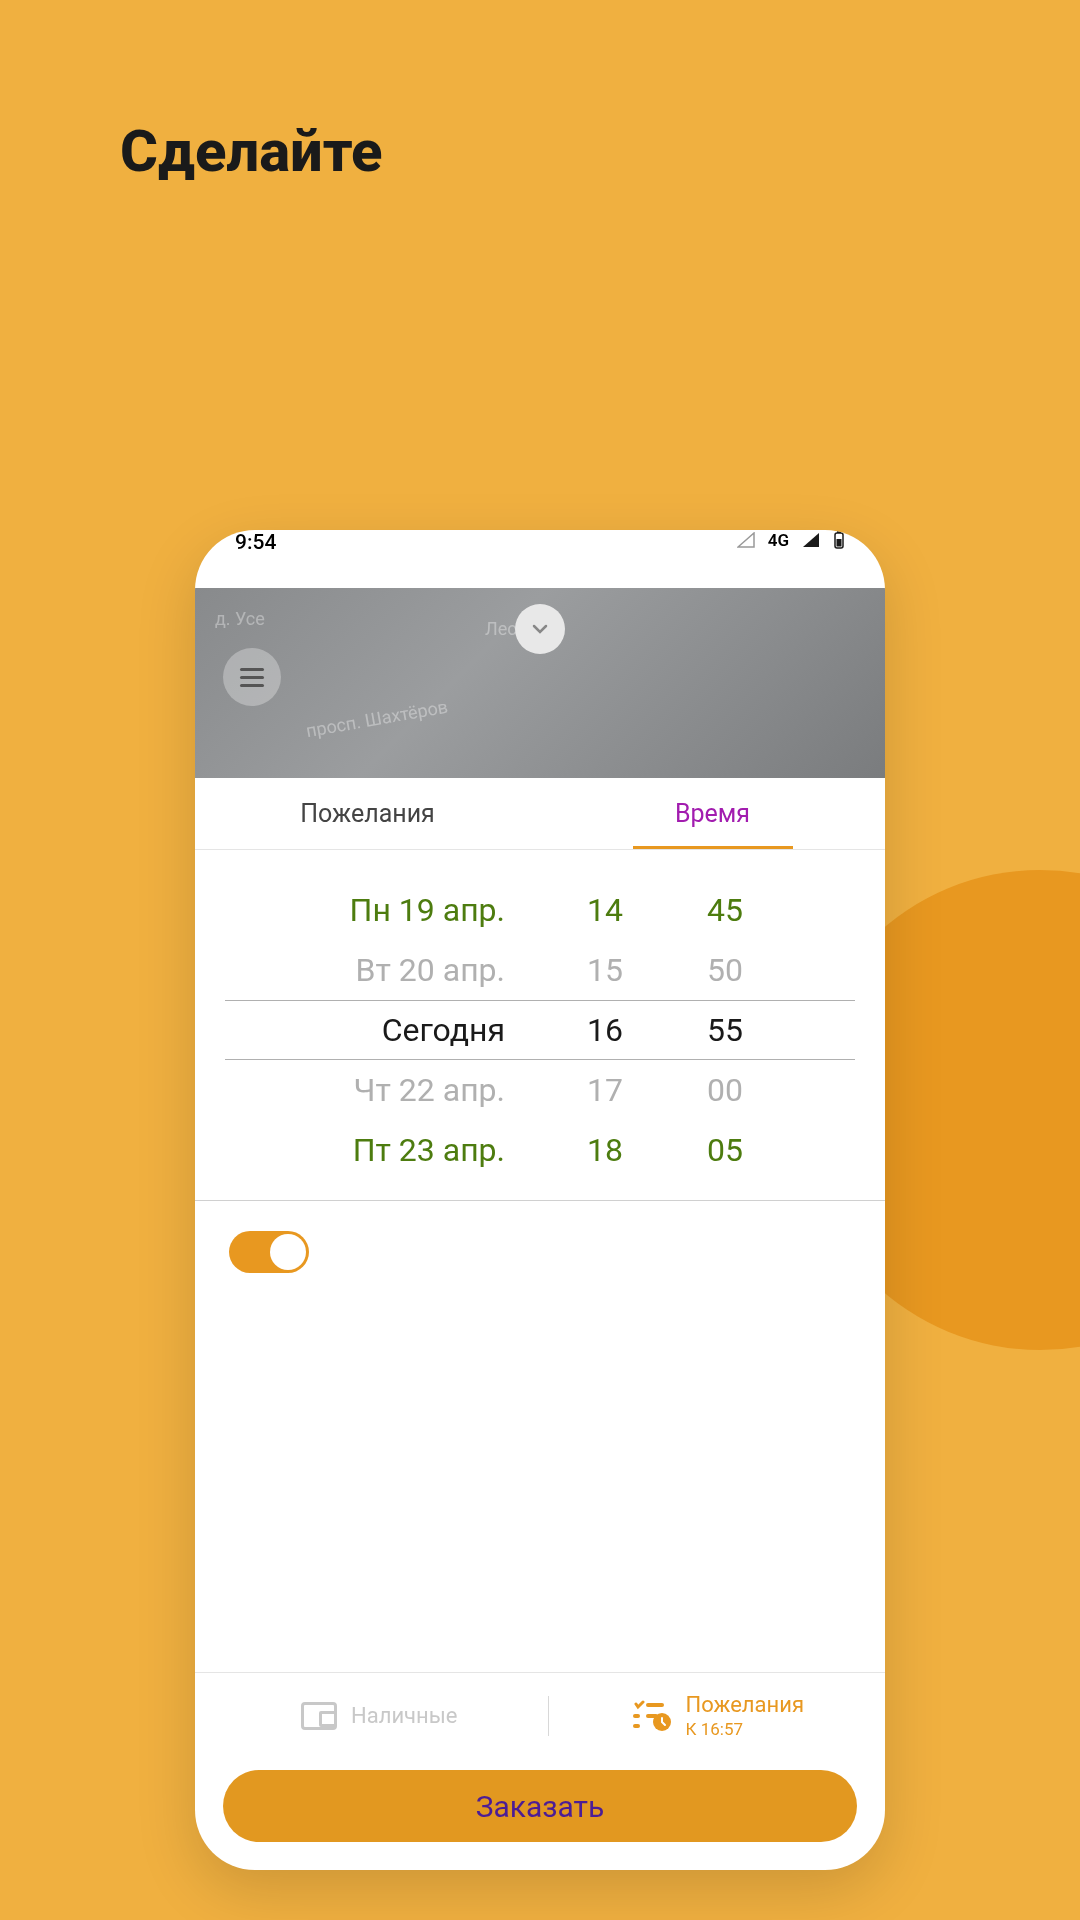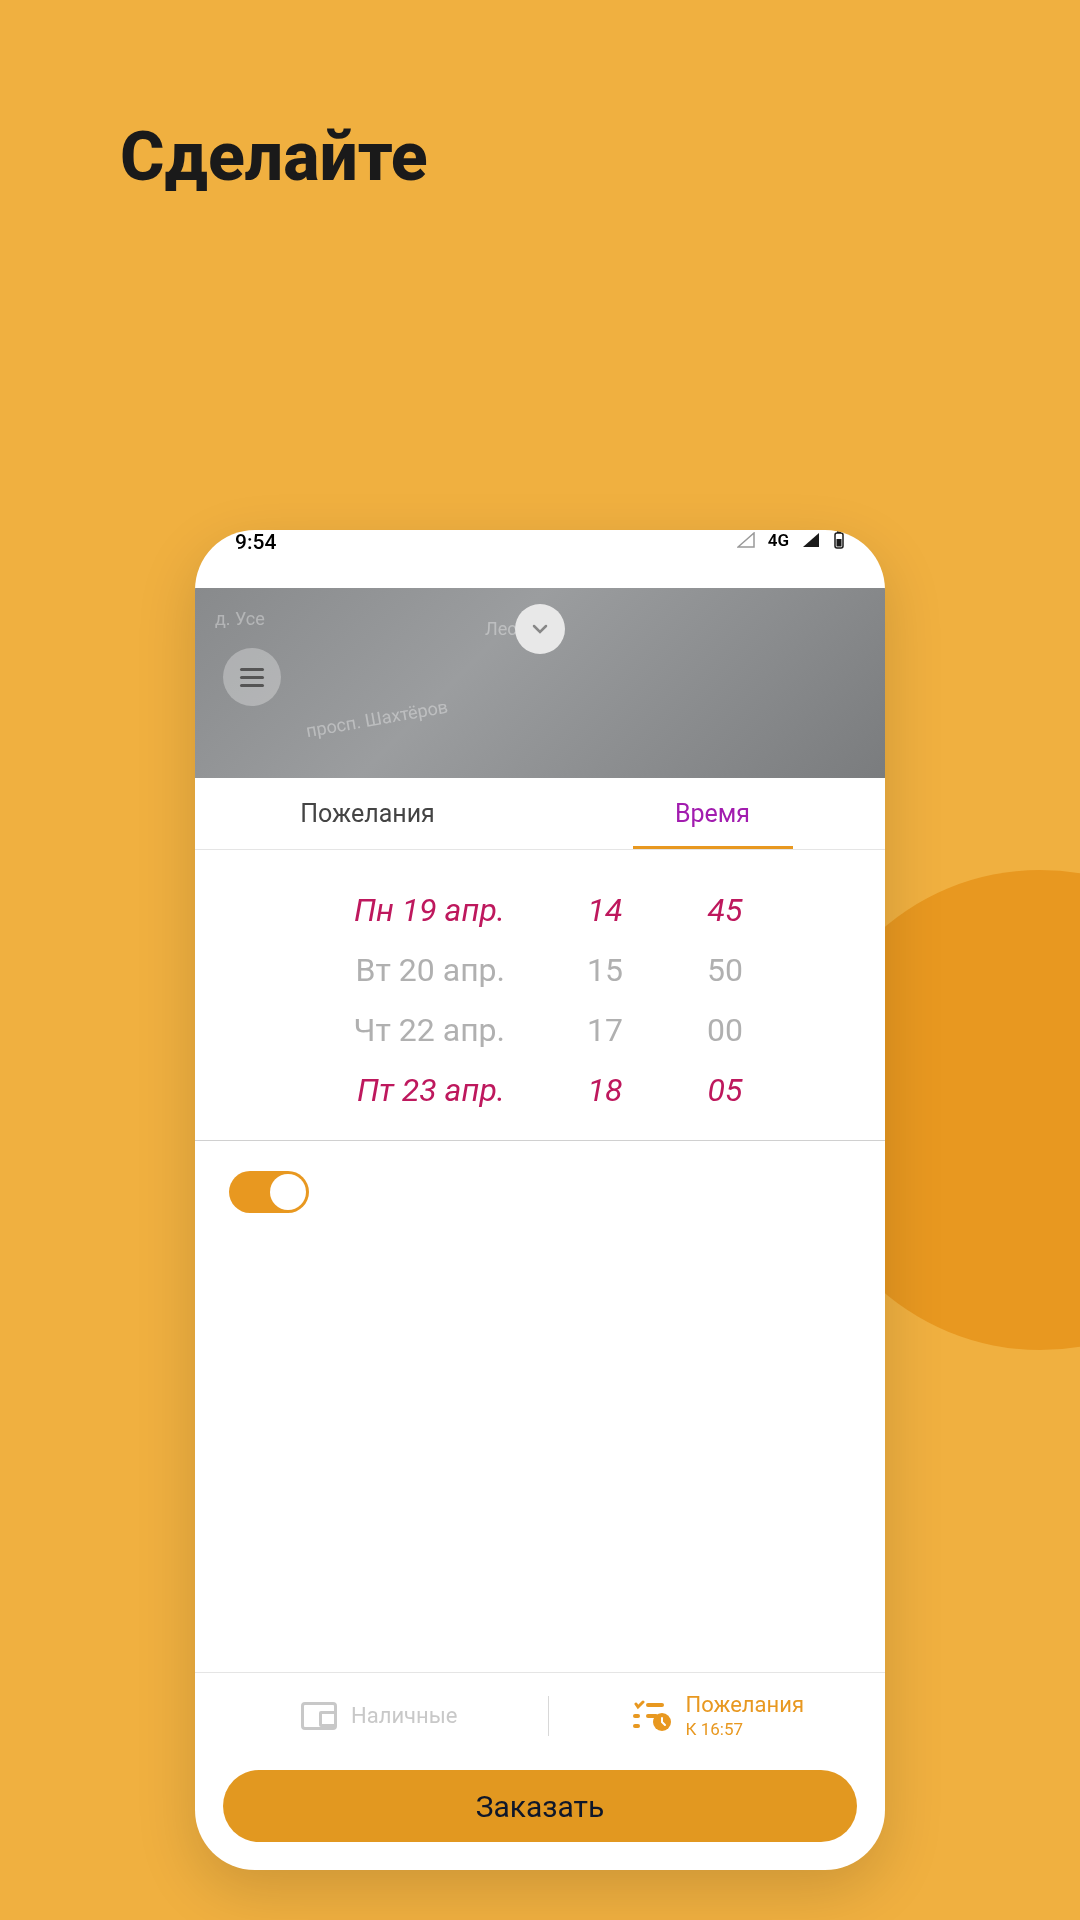--- a/index.html
+++ b/index.html
@@ -12,21 +12,21 @@
       width: 1080px;
       height: 1920px;
       background: #f0b040;
       position: relative;
       overflow: hidden;
     }
     .headline {
       position: absolute;
       top: 120px;
       left: 120px;
-      font-size: 68px;
+      font-size: 58px;
       font-weight: 800;
       color: #1a1a1a;
       line-height: 1.1;
       text-align: center;
     }
     .orange-circle {
       position: absolute;
       right: -200px;
       top: 870px;
       width: 480px;
@@ -150,22 +150,21 @@
     }
     .picker-hour {
       flex: 0 0 120px;
       text-align: center;
     }
     .picker-min {
       flex: 0 0 120px;
       text-align: center;
     }
     .picker-row.far {
-      color: #be185d;
-      font-style: italic;
+      color: #4d7c0f;
     }
     .picker-row.near {
       color: #b0b0b0;
     }
     .picker-row.selected {
       color: #1a1a1a;
       border-top: 1px solid #b0b0b0;
       border-bottom: 1px solid #b0b0b0;
       font-weight: 400;
     }
@@ -232,21 +231,21 @@
     }
     .order-btn {
       margin: 12px 28px 28px;
       height: 72px;
       background: #e29820;
       border-radius: 36px;
       display: flex;
       align-items: center;
       justify-content: center;
       font-size: 30px;
-      color: #0f172a;
+      color: #4c1d95;
     }
     .wallet-icon {
       width: 36px;
       height: 28px;
       border: 3px solid #c8c8c8;
       border-radius: 4px;
       position: relative;
     }
     .wallet-icon::after {
       content: '';
@@ -325,20 +324,25 @@
   <div class="picker">
     <div class="picker-row far">
       <div class="picker-date">Пн 19 апр.</div>
       <div class="picker-hour">14</div>
       <div class="picker-min">45</div>
     </div>
     <div class="picker-row near">
       <div class="picker-date">Вт 20 апр.</div>
       <div class="picker-hour">15</div>
       <div class="picker-min">50</div>
+    </div>
+    <div class="picker-row selected">
+      <div class="picker-date">Сегодня</div>
+      <div class="picker-hour">16</div>
+      <div class="picker-min">55</div>
     </div>
     <div class="picker-row near">
       <div class="picker-date">Чт 22 апр.</div>
       <div class="picker-hour">17</div>
       <div class="picker-min">00</div>
     </div>
     <div class="picker-row far">
       <div class="picker-date">Пт 23 апр.</div>
       <div class="picker-hour">18</div>
       <div class="picker-min">05</div>

